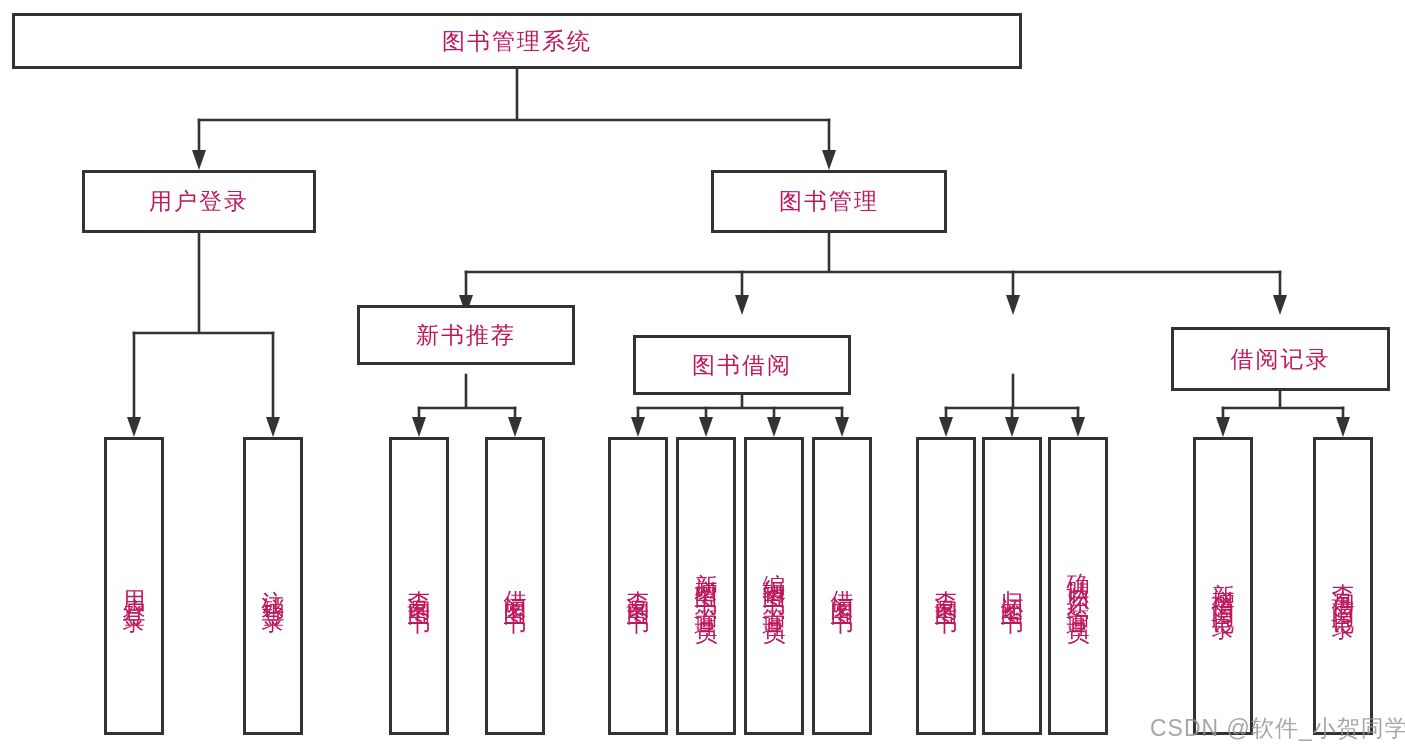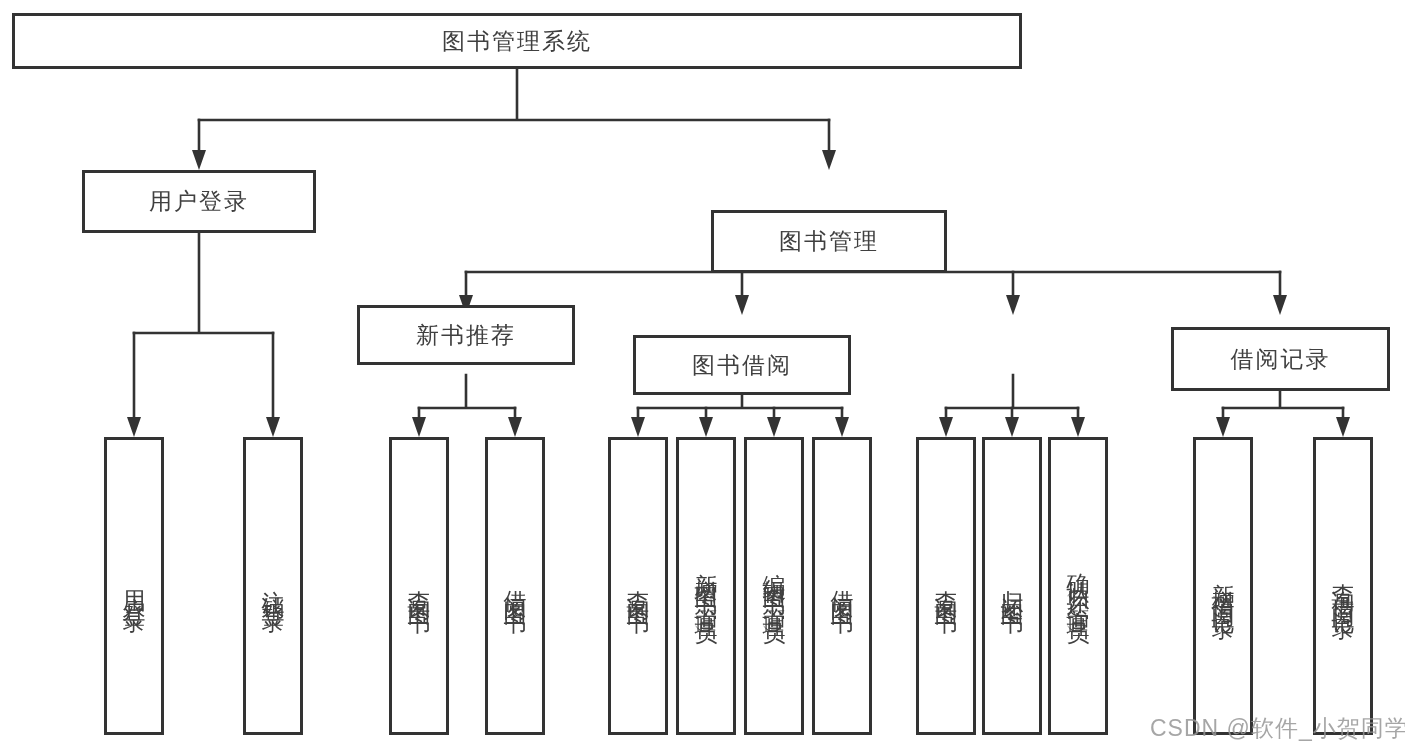--- a/index.html
+++ b/index.html
@@ -11,21 +11,21 @@
     overflow:hidden;
   }
   .node{
     position:absolute;
     box-sizing:border-box;
     border:3px solid #333333;
     background:#ffffff;
     display:flex;
     align-items:center;
     justify-content:center;
-    color:#404040;
+    color:#be185d;
   }
   .hnode{font-size:23px;letter-spacing:2px;}
   .vnode{
     width:60px;height:298px;top:437px;
     font-size:23px;
   }
   .vnode .vtext{
     writing-mode:vertical-rl;
     text-orientation:mixed;
     letter-spacing:7px;
@@ -124,21 +124,21 @@
     </g>
   </svg>
 
   <div class="node hnode" style="left:12px;top:13px;width:1010px;height:56px;">
     <span>图书管理系统</span>
   </div>
 
   <div class="node hnode" style="left:82px;top:170px;width:234px;height:63px;">
     <span>用户登录</span>
   </div>
-  <div class="node hnode" style="left:711px;top:170px;width:236px;height:63px;margin-top:40px;">
+  <div class="node hnode" style="left:711px;top:170px;width:236px;height:63px;">
     <span>图书管理</span>
   </div>
 
   <div class="node hnode" style="left:357px;top:305px;width:218px;height:60px;">
     <span>新书推荐</span>
   </div>
   <div class="node hnode" style="left:633px;top:315px;width:218px;height:60px;margin-top:20px;">
     <span>图书借阅</span>
   </div>
   <div class="node hnode" style="left:1171px;top:327px;width:219px;height:64px;">

